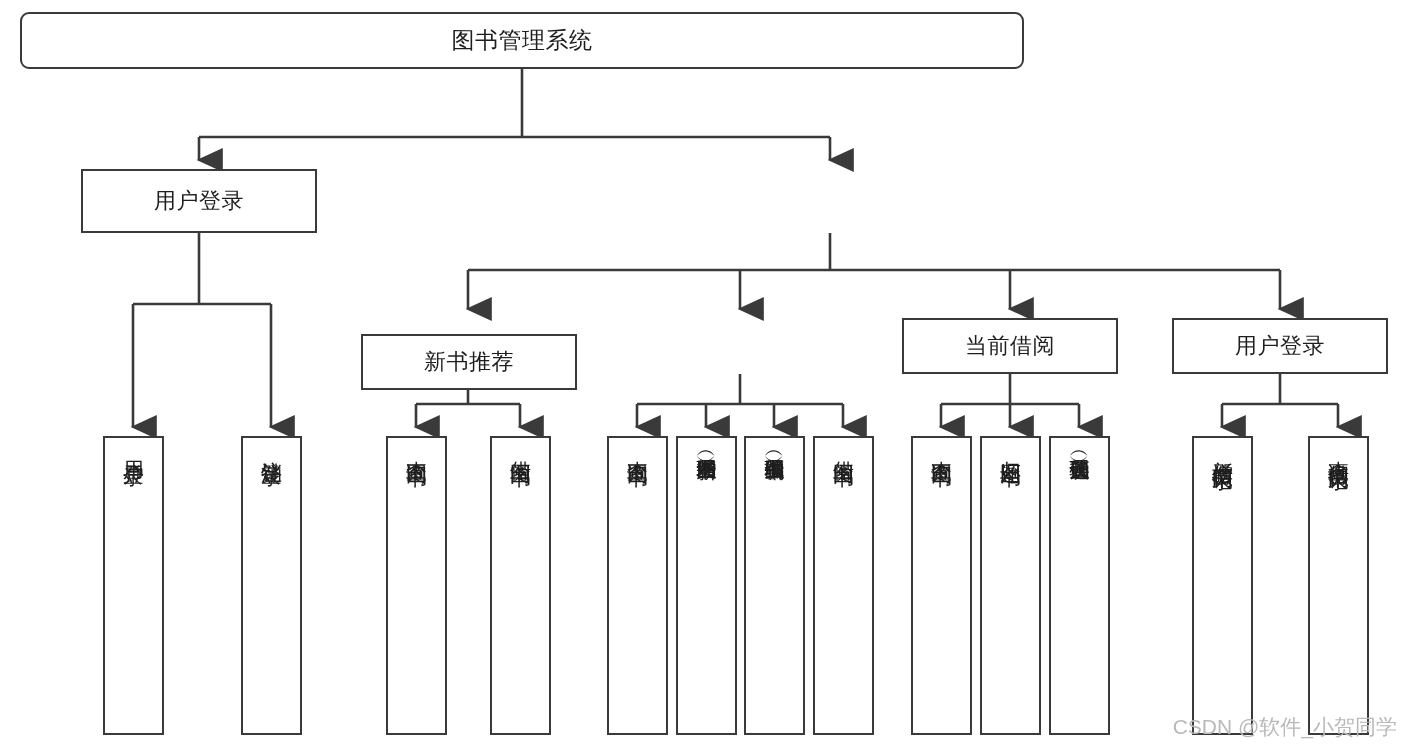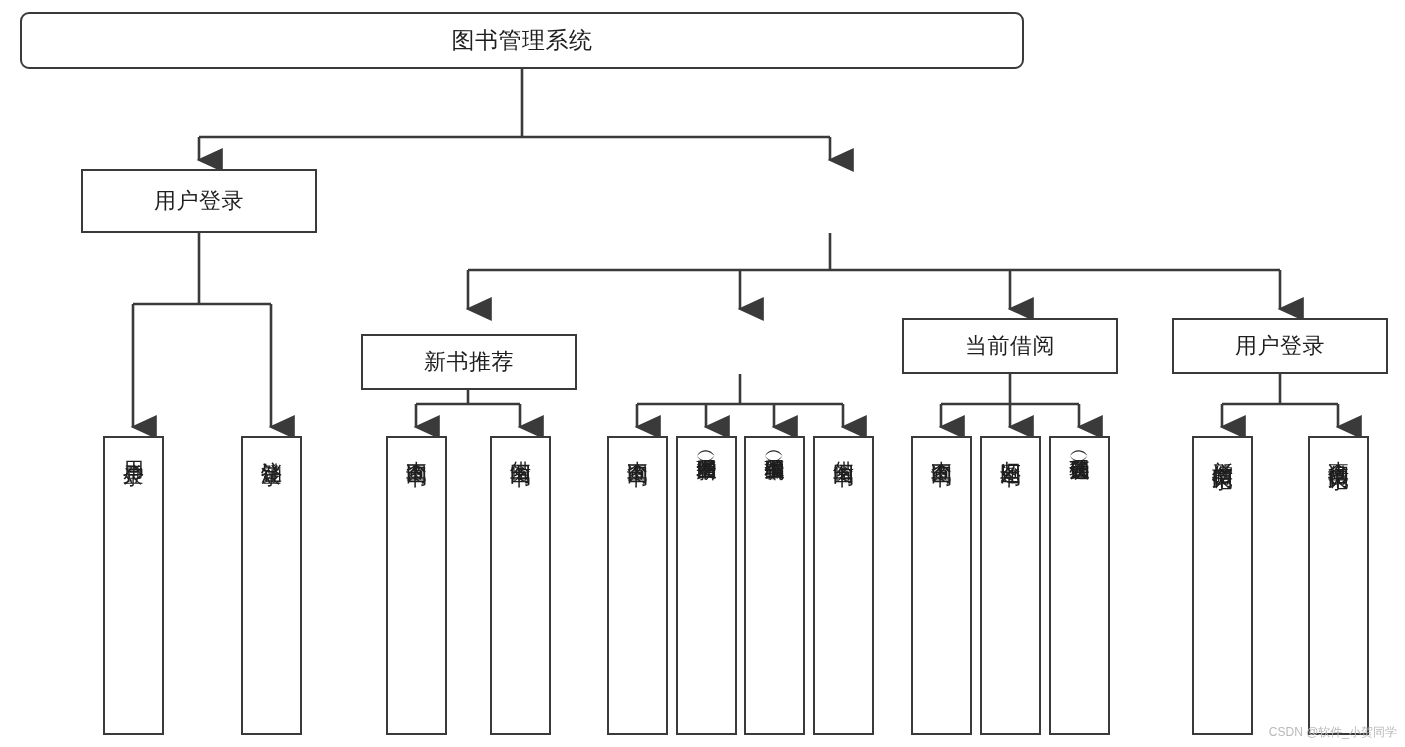--- a/index.html
+++ b/index.html
@@ -68,21 +68,21 @@
   
   .node.leaf.tall .label {
     letter-spacing: 0px;
     font-size: 20px;
   }
   
   #watermark {
     position: absolute;
     right: 8px;
     bottom: 6px;
-    font-size: 12px;
+    font-size: 21px;
     color: #b9b9b9;
     z-index: 5;
     white-space: nowrap;
     font-family: "Liberation Sans", "DejaVu Sans", sans-serif;
   }
 </style>
 </head>
 <body>
 
 <div id="canvas">

